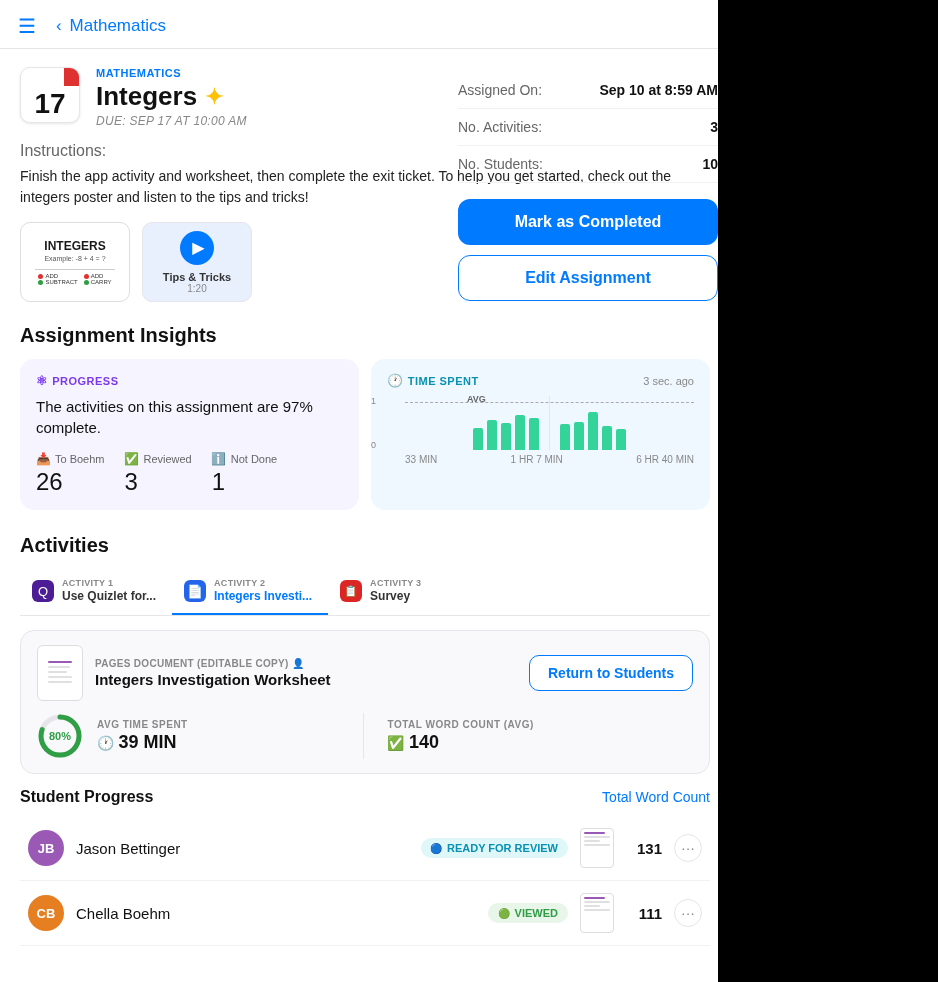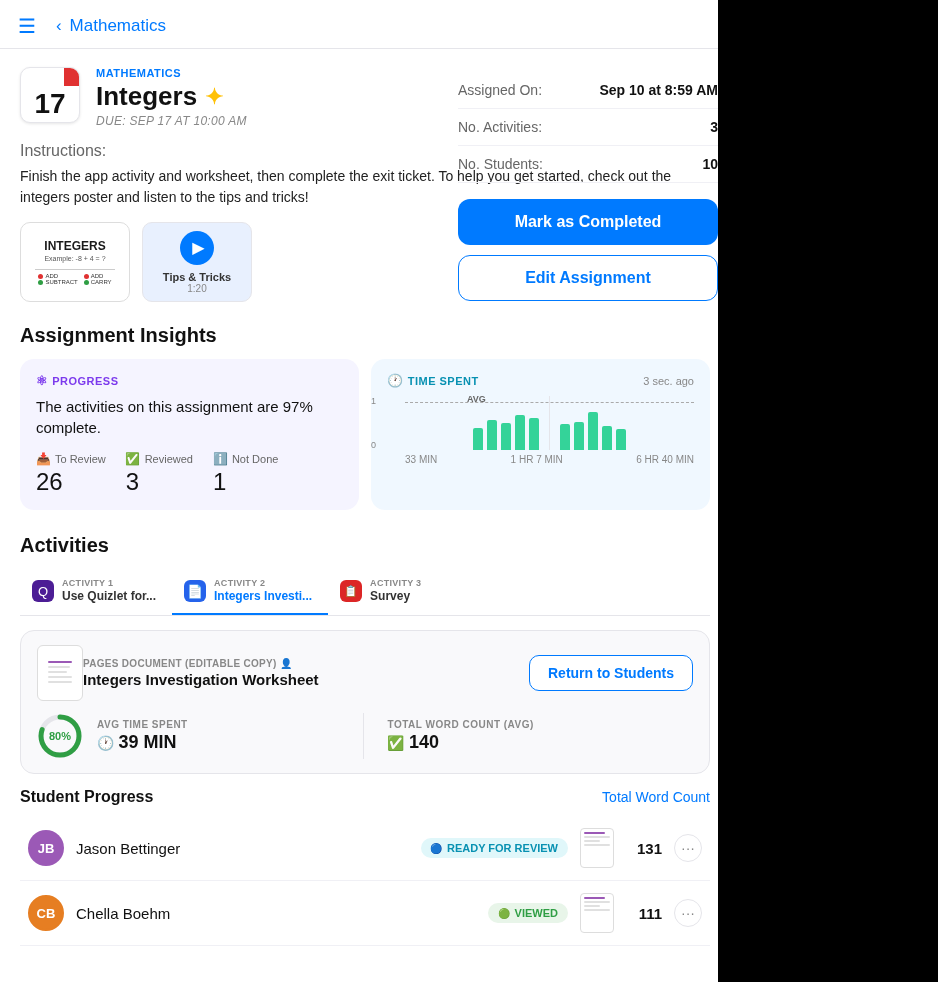--- a/index.html
+++ b/index.html
@@ -393,20 +393,21 @@
     }
     .doc-card-top {
       display: flex;
       align-items: center;
       justify-content: space-between;
       margin-bottom: 12px;
     }
     .doc-info {
       display: flex;
       align-items: center;
+      gap: 12px;
     }
     .doc-thumb {
       width: 46px;
       height: 56px;
       background: #fff;
       border: 1px solid #ddd;
       border-radius: 6px;
       display: flex;
       flex-direction: column;
       align-items: center;
@@ -763,21 +764,21 @@
             <div class="insight-label">
               <span style="font-size:13px;">⚛</span>
               <span>PROGRESS</span>
             </div>
           </div>
           <div class="insight-desc">The activities on this assignment are 97% complete.</div>
           <div class="insight-stats">
             <div class="insight-stat">
               <div class="insight-stat-label">
                 <span style="font-size:12px;">📥</span>
-                <span>To Review</span>
+                <span>To Boehm</span>
               </div>
               <div class="insight-stat-value">26</div>
             </div>
             <div class="insight-stat">
               <div class="insight-stat-label">
                 <span style="font-size:12px;">✅</span>
                 <span>Reviewed</span>
               </div>
               <div class="insight-stat-value">3</div>
             </div>

